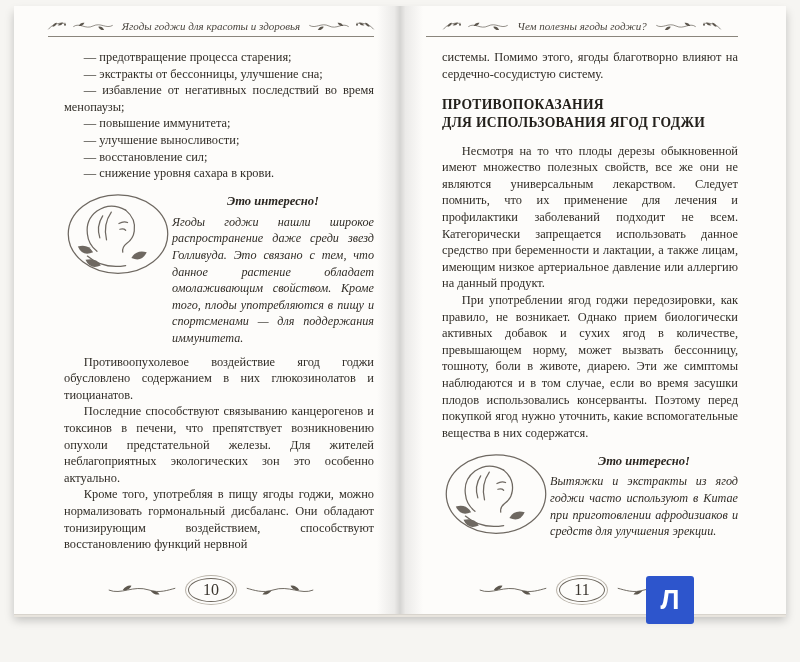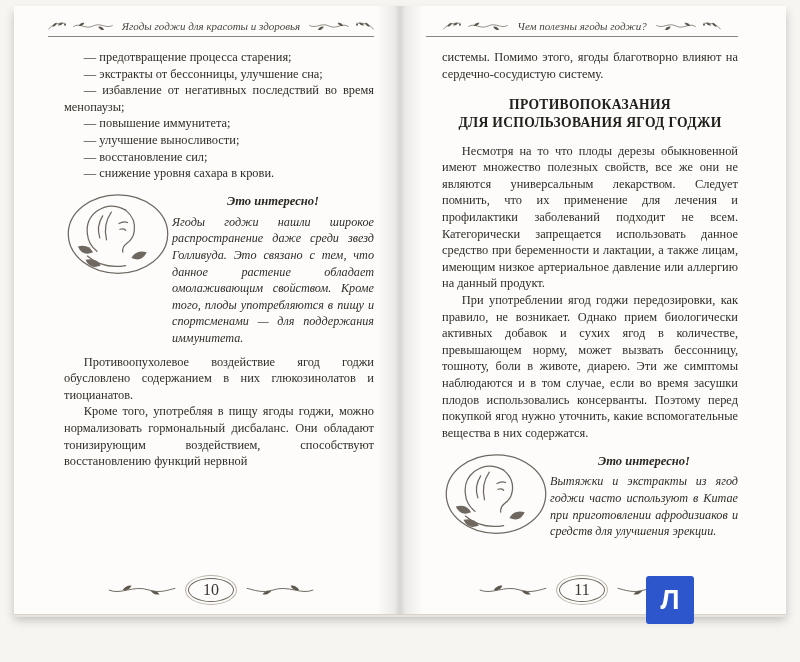--- a/index.html
+++ b/index.html
@@ -47,21 +47,21 @@
   .lady{width:108px;height:88px;flex:0 0 auto;}
   .interesting-body{flex:1;min-width:0;}
   .interesting-title{
     font-weight:bold;font-style:italic;font-size:12.6px;text-align:center;
     margin:2px 0 4px;color:#2b2722;
   }
   .interesting-text{
     font-style:italic;font-size:12.2px;line-height:1.36;text-align:justify;color:#312d27;
   }
   .section-heading{
-    text-align:center;font-weight:bold;font-size:13.6px;line-height:1.3;
+    text-align:left;font-weight:bold;font-size:13.6px;line-height:1.3;
     letter-spacing:.3px;color:#23201b;margin:14px 0 11px;
   }
   .page-footer{
     margin-top:auto;display:flex;align-items:center;justify-content:center;
     gap:9px;padding:8px 0 4px;
   }
   .vine{width:74px;height:14px;}
   .page-num{
     width:44px;height:22px;border:1px solid #6d675e;border-radius:50%;
     display:flex;align-items:center;justify-content:center;
@@ -138,20 +138,21 @@
               <path d="M86,64 q-11,-3 -16,6 q11,5 16,-6z"></path>
             </g>
           </svg>
           <div class="interesting-body">
             <div class="interesting-title">Это интересно!</div>
             <div class="interesting-text">Ягоды годжи нашли широкое распространение даже среди звезд Голливуда. Это связано с тем, что данное растение обладает омолаживающим свойством. Кроме того, плоды употребляются в пищу и спортсменами — для поддержания иммунитета.</div>
           </div>
         </div>
 
         <p class="para">Противоопухолевое воздействие ягод годжи обусловлено содержанием в них глюкозинолатов и тиоцианатов.</p>
+        <p class="para">Последние способствуют связыванию канцерогенов и токсинов в печени, что препятствует возникновению опухоли предстательной железы. Для жителей неблагоприятных экологических зон это особенно актуально.</p>
         <p class="para">Кроме того, употребляя в пищу ягоды годжи, можно нормализовать гормональный дисбаланс. Они обладают тонизирующим воздействием, способствуют восстановлению функций нервной</p>
       </div>
 
       <div class="page-footer">
         <svg class="vine" viewBox="0 0 80 16">
           <path d="M2,8 C16,14 30,2 48,8 C60,12 70,8 78,6" fill="none" stroke="#5d574e" stroke-width="1"></path>
           <path d="M18,8 Q22,2 28,3 Q25,9 18,8Z" fill="#5d574e"></path>
           <path d="M50,9 Q54,14 60,13 Q57,8 50,9Z" fill="#5d574e"></path>
         </svg>
         <div class="page-num">10</div>

